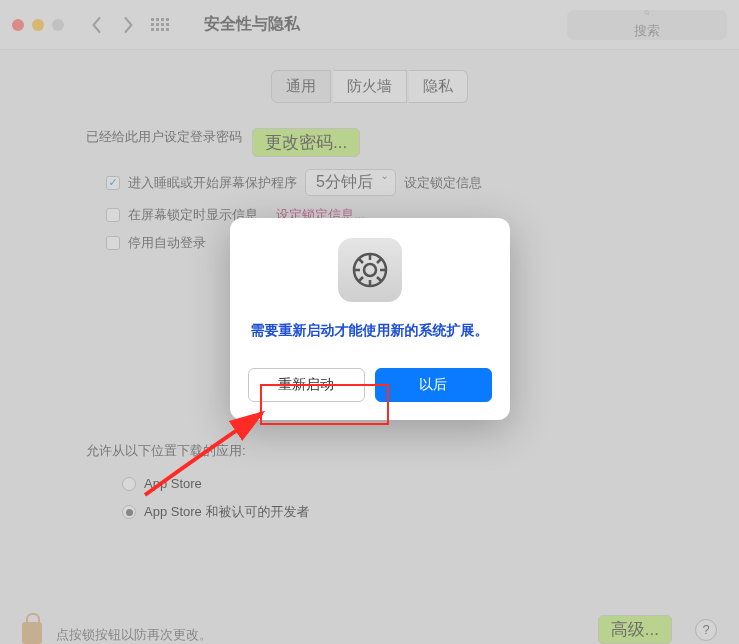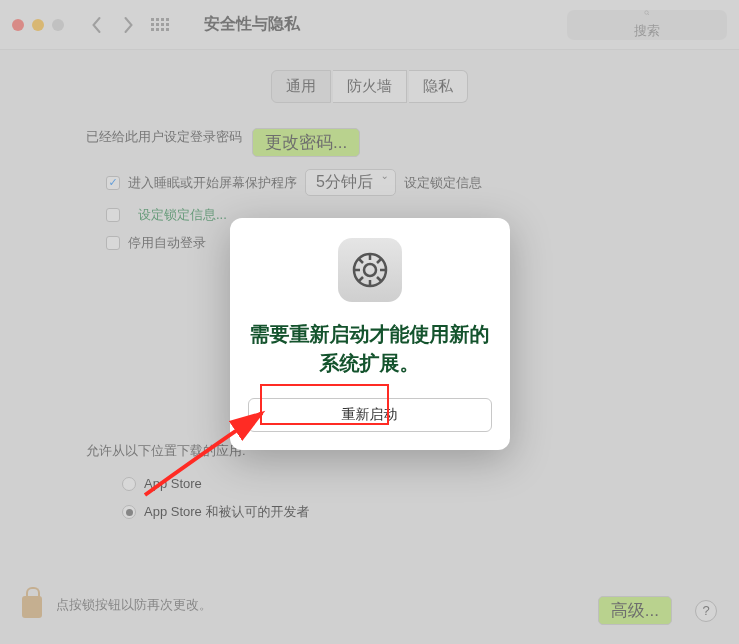--- a/index.html
+++ b/index.html
@@ -61,32 +61,32 @@
     .chk {
       width:14px; height:14px; border:1px solid #b8b8b8; border-radius:3px;
       background:#fff; display:flex; align-items:center; justify-content:center;
     }
     .chk.checked::after { content:"✓"; font-size:11px; color:#0a84ff; }
     .select {
       border:1px solid #c8c8c8; border-radius:5px; padding:2px 22px 2px 10px;
       background:#fdfdfd; position:relative; font-size:16px;
     }
     .select::after { content:"⌄"; position:absolute; right:6px; top:0; font-size:10px; color:#666;}
-    .sub-link { color:#15803d; margin-left:10px; }
+    .sub-link { color:#be185d; margin-left:10px; }
 
     .section2-title { margin-top:190px; margin-left:56px; color:#333; }
     .radio-group { margin-left:92px; margin-top:16px; }
     .radio-row { display:flex; align-items:center; gap:8px; margin-bottom:12px; }
     .radio { width:14px; height:14px; border-radius:50%; border:1px solid #b8b8b8; background:#fff; display:flex; align-items:center; justify-content:center;}
     .radio.selected::after { content:""; width:7px; height:7px; background:#555; border-radius:50%; }
 
     
     .bottom-bar {
       position:absolute; bottom:0; left:0; right:0; height:48px;
-      display:flex; align-items:flex-start; padding:0 22px;
+      display:flex; align-items:flex-end; padding:0 22px;
       gap:10px;
     }
     .lock-icon {
       width:20px; height:22px; position:relative; background:#d8a96a;
       border-radius:3px; margin-right:4px;
     }
     .lock-icon::before {
       content:""; position:absolute; top:-9px; left:4px; width:10px; height:12px;
       border:2px solid #d8a96a; border-bottom:none; border-radius:6px 6px 0 0;
     }
@@ -108,22 +108,22 @@
       position:absolute; width:280px; left:50%; transform:translateX(-50%);
       top:218px; background:#fff; border-radius:12px; padding:20px 18px 18px;
       box-shadow:0 10px 40px rgba(0,0,0,0.25);
       text-align:center;
     }
     .modal-ico {
       width:64px; height:64px; margin:0 auto 18px; border-radius:14px;
       background:linear-gradient(#e5e5e5,#cfcfcf);
       display:flex; align-items:center; justify-content:center;
     }
-    .modal-msg { font-size:20px; font-weight:600; color:#14532d; line-height:1.45; }
-    .modal-btns { display:flex; gap:10px; margin-top:20px; }
+    .modal-msg { font-size:14px; font-weight:600; color:#1d4ed8; line-height:1.45; }
+    .modal-btns { display:flex; gap:10px; margin-top:28px; }
     .mbtn {
       flex:1; padding:7px 0; border-radius:6px; font-size:14px;
       border:1px solid #c8c8c8; background:#fff; color:#333;
     }
     .mbtn.primary { background:#0a7aff; border-color:#0a7aff; color:#fff; }
 
     .redbox {
       position:absolute; border:2px solid #ff2b24; pointer-events:none;
       left:260px; top:384px; width:129px; height:41px;
     }
@@ -191,20 +191,21 @@
       <button class="pill-btn">更改密码...</button>
     </div>
     <div class="chk-row">
       <div class="chk checked"></div>
       <span>进入睡眠或开始屏幕保护程序</span>
       <div class="select"><span>5分钟后</span></div>
       <span>设定锁定信息</span>
     </div>
     <div class="chk-row">
       <div class="chk"></div>
+      <span>在屏幕锁定时显示信息</span>
       <span class="sub-link">设定锁定信息...</span>
     </div>
     <div class="chk-row">
       <div class="chk"></div>
       <span>停用自动登录</span>
     </div>
   </div>
 
   <div class="section2-title">允许从以下位置下载的应用:</div>
   <div class="radio-group">
@@ -236,20 +237,21 @@
         <g fill="none" stroke="#555" stroke-width="2.5">
           <circle cx="22" cy="22" r="16"></circle>
           <circle cx="22" cy="22" r="6"></circle>
           <path d="M22 6 v6 M22 32 v6 M6 22 h6 M32 22 h6 M11 11 l4 4 M29 29 l4 4 M33 11 l-4 4 M15 29 l-4 4"></path>
         </g>
       </svg>
   </div>
   <div class="modal-msg">需要重新启动才能使用新的系统扩展。</div>
   <div class="modal-btns">
     <button class="mbtn">重新启动</button>
+    <button class="mbtn primary">以后</button>
   </div>
 </div>
 
 <div class="redbox"></div>
 <svg class="arrow" width="160" height="100">
   <defs>
       <marker id="ah" markerWidth="10" markerHeight="10" refX="8" refY="3" orient="auto">
         <path d="M0,0 L0,6 L9,3 z" fill="#ff2b24"></path>
       </marker>
     </defs>

